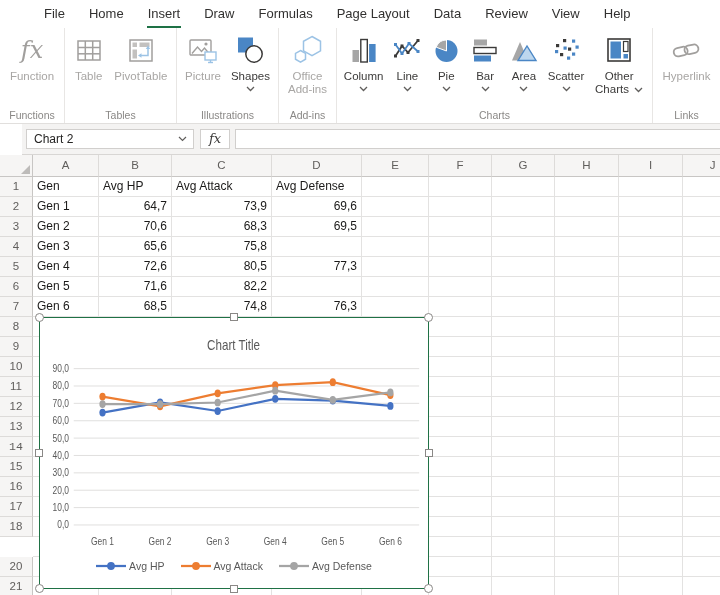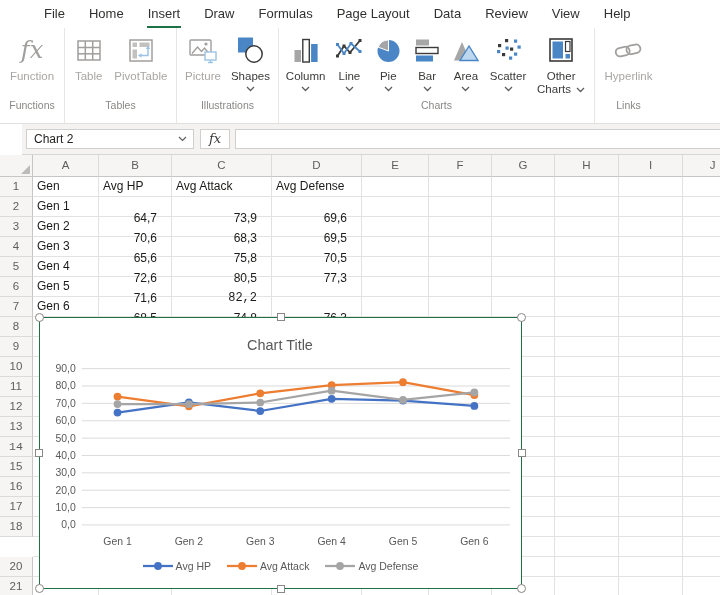--- a/index.html
+++ b/index.html
@@ -15,45 +15,45 @@
   .ribbon{position:absolute;top:28px;left:0;right:0;height:95px;background:#fff;border-bottom:1px solid #e1dfdd;display:flex;}
   .rgroup{position:relative;height:100%;border-right:1px solid #e8e6e4;box-sizing:border-box;flex:0 0 auto;}
   .rgroup:last-child{border-right:none;}
   .rbuttons{display:flex;justify-content:space-evenly;align-items:flex-start;padding-top:4px;}
   .rbtn{display:flex;flex-direction:column;align-items:center;padding:0 2px;}
   .rbtn .icon{height:36px;display:flex;align-items:center;justify-content:center;}
   .rbtn .lbl{font-size:11.5px;line-height:13px;color:#3b3a39;text-align:center;margin-top:2px;white-space:nowrap;}
   .rbtn .lbl.wrap{white-space:normal;width:52px;}
   .rbtn.disabled .lbl{color:#a8a6a4;}
   .rbtn .chev{margin-top:3px;color:#605e5c;line-height:0;}
-  .rgroup-label{position:absolute;bottom:12px;left:0;right:0;text-align:center;font-size:10.5px;color:#8a8886;white-space:nowrap;overflow:hidden;}
+  .rgroup-label{position:absolute;bottom:2px;left:0;right:0;text-align:center;font-size:10.5px;color:#8a8886;white-space:nowrap;overflow:hidden;}
   .fx-glyph{font-family:"DejaVu Serif",serif;font-style:italic;font-size:24px;color:#a19f9d;}
 
   
   .formula-row{position:absolute;top:124px;left:0;right:0;height:30px;background:#f4f3f2;border-bottom:1px solid #d8d6d4;box-sizing:content-box;margin-left:22px;}
   .name-box{position:absolute;left:4px;top:5px;width:168px;height:20px;background:#fff;border:1px solid #d1cfcd;box-sizing:border-box;font-size:12px;color:#252423;line-height:18px;padding-left:7px;display:flex;align-items:center;}
   .name-box .nb-text{flex:1;}
   .name-box .nb-chev{color:#605e5c;margin-right:6px;line-height:0;}
   .fx-box{position:absolute;left:178px;top:5px;width:30px;height:20px;background:#fff;border:1px solid #d1cfcd;box-sizing:border-box;text-align:center;font-family:"DejaVu Serif",serif;font-style:italic;font-size:13px;color:#3b3a39;line-height:17px;}
   .formula-input{position:absolute;left:213px;top:5px;width:507px;height:20px;border:1px solid #d1cfcd;border-right:none;box-sizing:border-box;background:#fff;font:12px "Liberation Sans",sans-serif;padding:0 4px;outline:none;}
 
   
   .sheet{position:absolute;top:155px;left:0;width:720px;height:440px;overflow:hidden;background:#fff;}
   .corner{position:absolute;left:0;top:0;width:33px;height:22px;background:#f6f5f4;border-right:1px solid #c8c6c4;border-bottom:1px solid #c8c6c4;box-sizing:border-box;}
   .corner::after{content:"";position:absolute;right:2px;bottom:2px;width:0;height:0;border-left:9px solid transparent;border-bottom:9px solid #bdbbb9;}
   .colhdr{position:absolute;top:0;height:22px;background:#f6f5f4;border-right:1px solid #dddbd9;border-bottom:1px solid #c8c6c4;box-sizing:border-box;font-size:11.5px;color:#605e5c;text-align:center;line-height:21px;}
   .rowhdr{position:absolute;left:0;width:33px;height:20px;background:#f6f5f4;border-right:1px solid #c8c6c4;border-bottom:1px solid #dddbd9;box-sizing:border-box;font-size:11.5px;color:#605e5c;text-align:center;line-height:19px;}
   .gridarea{position:absolute;left:33px;top:22px;right:0;bottom:0;background:repeating-linear-gradient(to bottom,transparent 0 19px,#e3e2e1 19px 20px);}
   .vline{position:absolute;top:0;bottom:0;width:1px;background:#e3e2e1;}
   .cell{position:absolute;height:20px;font-size:12px;color:#1b1a19;line-height:19px;box-sizing:border-box;white-space:nowrap;overflow:hidden;}
-  .cell.num{text-align:right;padding-right:15px;margin-top:12px;}
+  .cell.num{text-align:right;padding-right:5px;}
   .cell.txt{text-align:left;padding-left:4px;}
 
   
-  .chartbox{position:absolute;left:39px;top:162px;width:483px;height:272px;background:#fff;border:1.5px solid #1f7145;box-sizing:border-box;}
+  .chartbox{position:absolute;left:39px;top:162px;width:390px;height:272px;background:#fff;border:1.5px solid #1f7145;box-sizing:border-box;}
   .chartbox svg.plot{position:absolute;left:0;top:0;width:100%;height:100%;}
   .legend{position:absolute;left:0;right:0;top:240px;height:16px;display:flex;justify-content:center;align-items:center;gap:16px;}
   .legend-item{display:flex;align-items:center;gap:3px;}
   .legend-item .ltext{font-size:10.5px;color:#595959;}
   .handle{position:absolute;background:#fff;border:1px solid #8a8886;box-sizing:border-box;}
   .h-circle{width:9px;height:9px;border-radius:50%;}
   .h-square{width:8px;height:8px;}
 </style>
 </head>
 <body>
@@ -144,20 +144,36 @@
                 <circle cx="19" cy="19" r="8.2" fill="#fff" stroke="#3b3a39" stroke-width="1.5"></circle>
               </svg>
             </span>
             <span class="lbl">Shapes</span>
             <span class="chev"><svg width="9" height="6" viewBox="0 0 9 6">
                 <polyline points="1,1 4.5,4.5 8,1" fill="none" stroke="currentColor" stroke-width="1.3"></polyline>
               </svg></span>
           </div>
         </div>
         <div class="rgroup-label">Illustrations</div>
+      </div>
+      <div class="rgroup" style="width: 58px;">
+        <div class="rbuttons">
+          <div class="rbtn disabled">
+            <span class="icon">
+              <svg width="34" height="32" viewBox="0 0 34 32">
+                <g fill="#fff" stroke="#9cc3e5" stroke-width="1.5">
+                  <polygon points="21,2.5 29.5,7.3 29.5,16.9 21,21.7 12.5,16.9 12.5,7.3"></polygon>
+                  <polygon points="9.5,16.5 14.5,19.4 14.5,25.2 9.5,28.1 4.5,25.2 4.5,19.4"></polygon>
+                </g>
+              </svg>
+            </span>
+            <span class="lbl wrap">Office Add-ins</span>
+          </div>
+        </div>
+        <div class="rgroup-label">Add-ins</div>
       </div>
       <div class="rgroup" style="width: 316px;">
         <div class="rbuttons">
           <div class="rbtn">
             <span class="icon">
               <svg width="30" height="30" viewBox="0 0 30 30">
                 <rect x="3.5" y="15" width="6.5" height="12" fill="#a6a6a6"></rect>
                 <rect x="11.8" y="4.5" width="6.5" height="22.5" fill="#fff" stroke="#3b3a39" stroke-width="1.4"></rect>
                 <rect x="20.1" y="9" width="6.5" height="18" fill="#4a86c5"></rect>
               </svg>
@@ -319,28 +335,27 @@
         <div class="cell num" style="left: 66px; width: 73px; top: 20px;">64,7</div>
         <div class="cell num" style="left: 139px; width: 100px; top: 20px;">73,9</div>
         <div class="cell num" style="left: 239px; width: 90px; top: 20px;">69,6</div>
         <div class="cell txt" style="left: 0px; width: 66px; top: 40px;">Gen 2</div>
         <div class="cell num" style="left: 66px; width: 73px; top: 40px;">70,6</div>
         <div class="cell num" style="left: 139px; width: 100px; top: 40px;">68,3</div>
         <div class="cell num" style="left: 239px; width: 90px; top: 40px;">69,5</div>
         <div class="cell txt" style="left: 0px; width: 66px; top: 60px;">Gen 3</div>
         <div class="cell num" style="left: 66px; width: 73px; top: 60px;">65,6</div>
         <div class="cell num" style="left: 139px; width: 100px; top: 60px;">75,8</div>
-        <div class="cell num" style="left: 239px; width: 90px; top: 60px;">70,5</div>
         <div class="cell txt" style="left: 0px; width: 66px; top: 80px;">Gen 4</div>
         <div class="cell num" style="left: 66px; width: 73px; top: 80px;">72,6</div>
         <div class="cell num" style="left: 139px; width: 100px; top: 80px;">80,5</div>
         <div class="cell num" style="left: 239px; width: 90px; top: 80px;">77,3</div>
         <div class="cell txt" style="left: 0px; width: 66px; top: 100px;">Gen 5</div>
         <div class="cell num" style="left: 66px; width: 73px; top: 100px;">71,6</div>
-        <div class="cell num" style="left: 139px; width: 100px; top: 100px; font-family: Liberation Mono, monospace;">82,2</div>
+        <div class="cell num" style="left: 139px; width: 100px; top: 100px;">82,2</div>
         <div class="cell txt" style="left: 0px; width: 66px; top: 120px;">Gen 6</div>
         <div class="cell num" style="left: 66px; width: 73px; top: 120px;">68,5</div>
         <div class="cell num" style="left: 139px; width: 100px; top: 120px;">74,8</div>
         <div class="cell num" style="left: 239px; width: 90px; top: 120px;">76,3</div>
       </div>
 
     <div class="chartbox" id="chartbox">
       <svg class="plot" id="chart-svg" viewBox="0 0 483 272" preserveAspectRatio="none">
           <text x="241" y="32" text-anchor="middle" font-size="14.5" font-family="&quot;Liberation Sans&quot;,sans-serif" fill="#595959">Chart Title</text>
           <line x1="42" x2="472" y1="208.5" y2="208.5" stroke="#dcdbda" stroke-width="1"></line>

